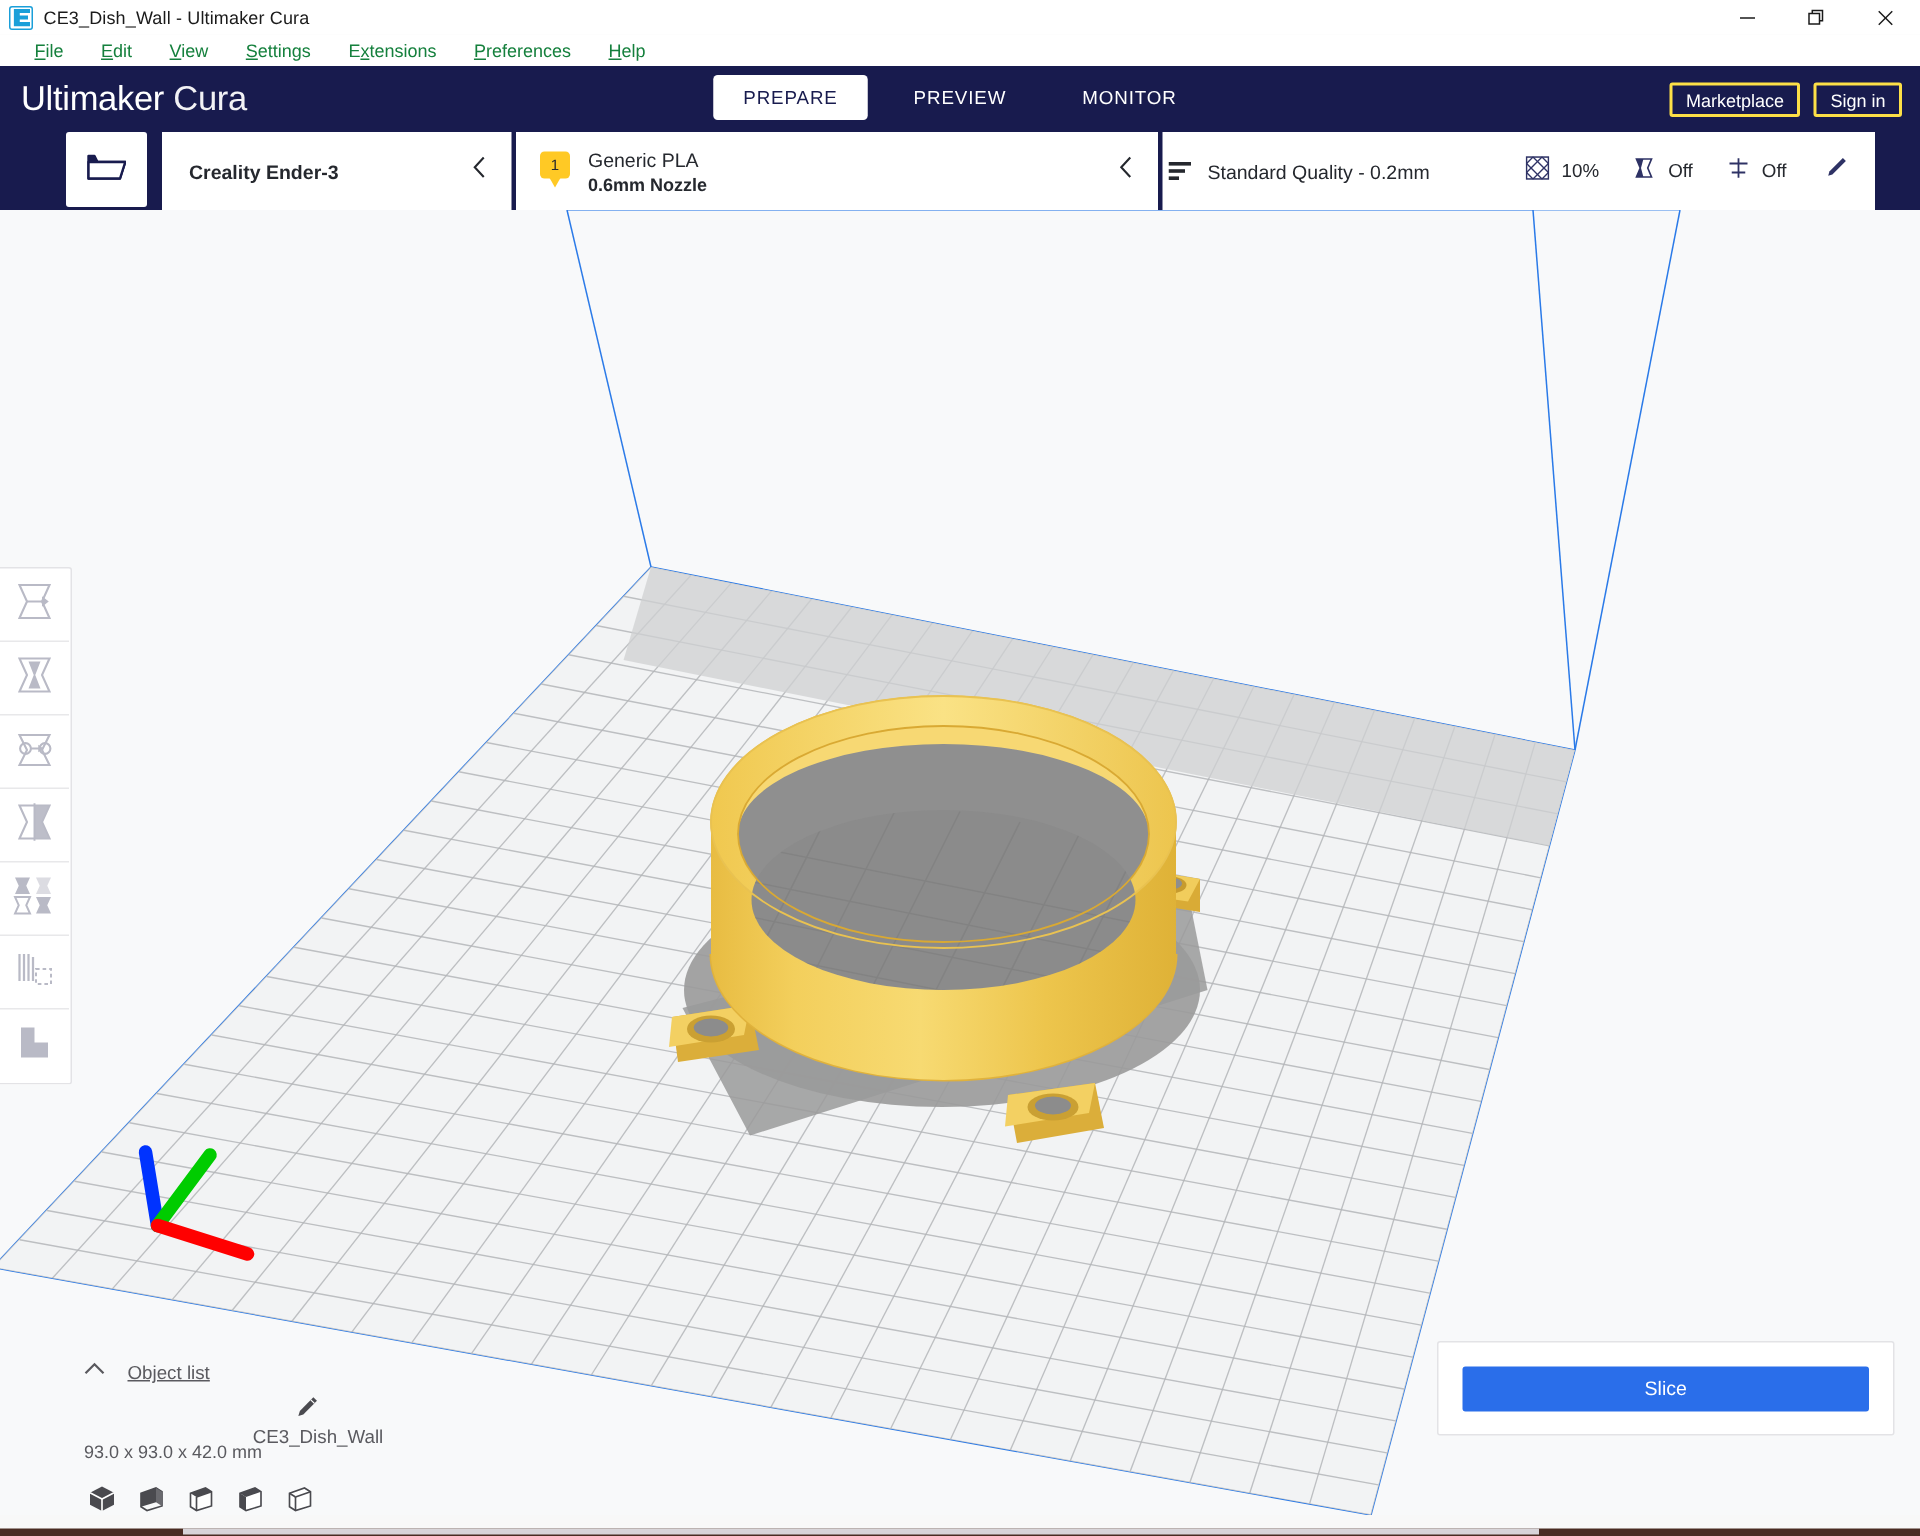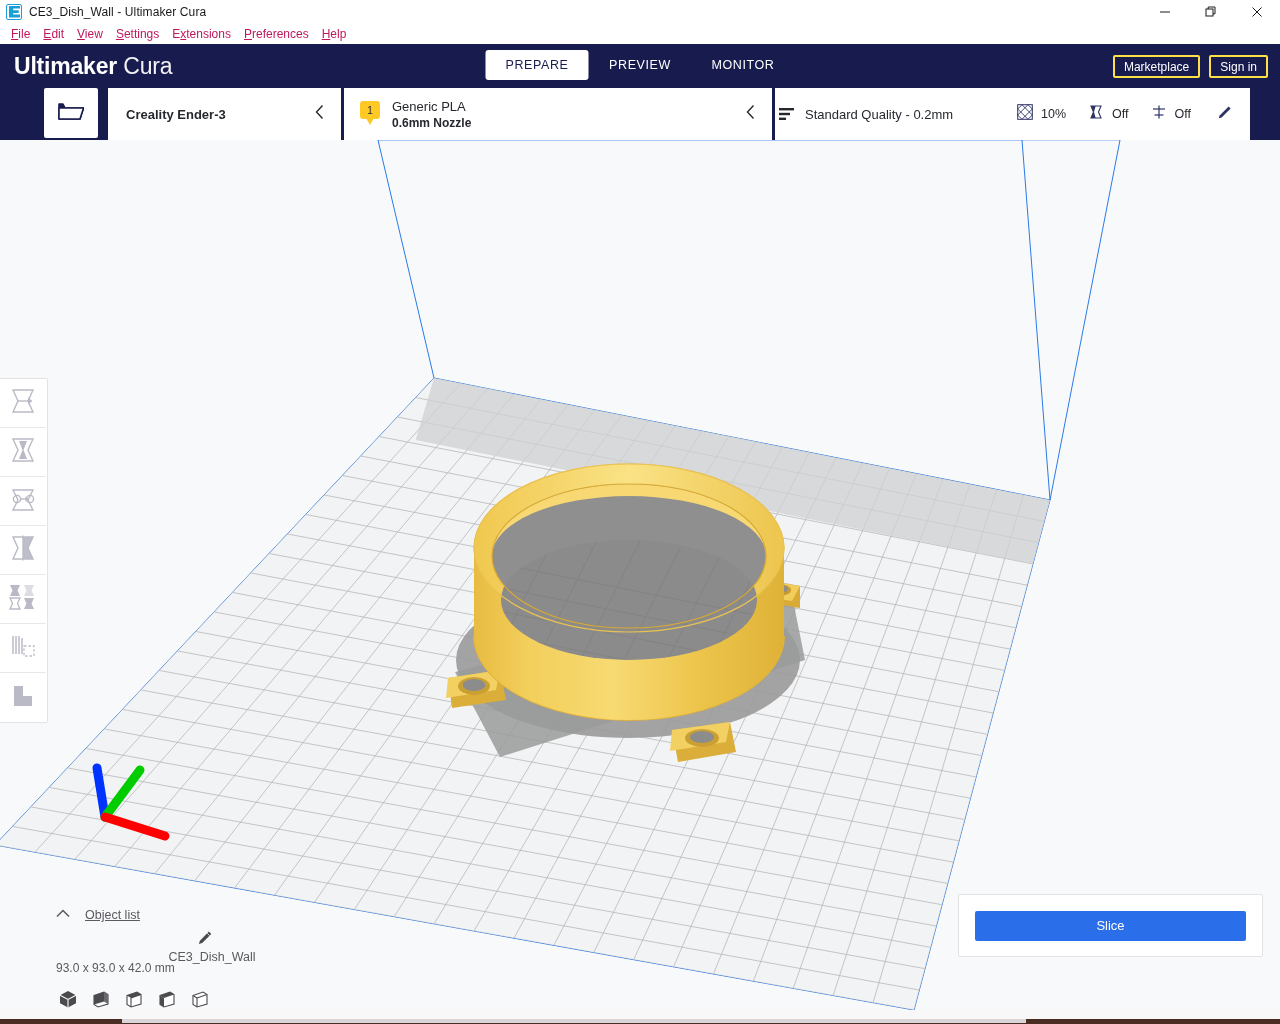--- a/index.html
+++ b/index.html
@@ -34,38 +34,38 @@
     font-size: 12px; color: #1a1a1a; background: transparent;
   }
   .win-btn svg { display: block; }
 
   
   .menubar {
     position: absolute; top: 23px; left: 0; width: 1280px; height: 21px;
     background: #ffffff; display: flex; align-items: center; padding-left: 5px;
   }
   .menu-item {
-    font-size: 12px; color: #be185d; padding: 2px 7px 2px 6px; white-space: nowrap;
+    font-size: 12px; color: #15803d; padding: 2px 7px 2px 6px; white-space: nowrap; margin-left: 12px;
   }
   .menu-item u { text-decoration: underline; }
 
   
   .header {
     position: absolute; top: 44px; left: 0; width: 1280px; height: 44px;
     background: #181b4e;
   }
   .brand {
     position: absolute; left: 14px; top: 50%; transform: translateY(-50%);
     font-size: 23px; color: #ffffff; letter-spacing: -.2px; white-space: nowrap;
   }
-  .brand b { font-weight: 700; }
+  .brand b { font-weight: 400; }
   .brand span { font-weight: 300; color: #f2f2f5; }
   .stage-tabs {
     position: absolute; left: 50%; transform: translateX(-50%); top: 6px;
-    display: flex; align-items: center; gap: 0px;
+    display: flex; align-items: center; gap: 10px;
   }
   .stage-tab {
     height: 30px; min-width: 103px; padding: 0 18px;
     display: flex; align-items: center; justify-content: center;
     font-size: 12.5px; letter-spacing: .6px; color: #ffffff;
     border-radius: 3px;
   }
   .stage-tab.active { background: #ffffff; color: #181b4e; }
   .header-right { position: absolute; right: 12px; top: 11px; display: flex; gap: 9px; }
   .hdr-btn {

